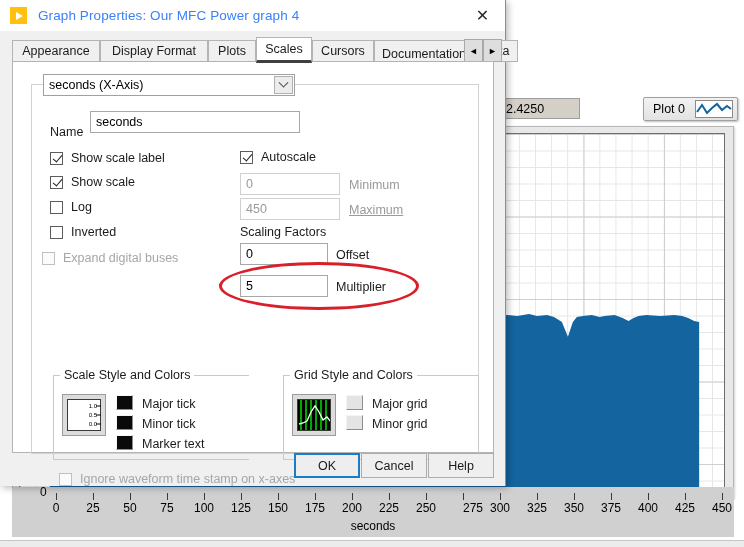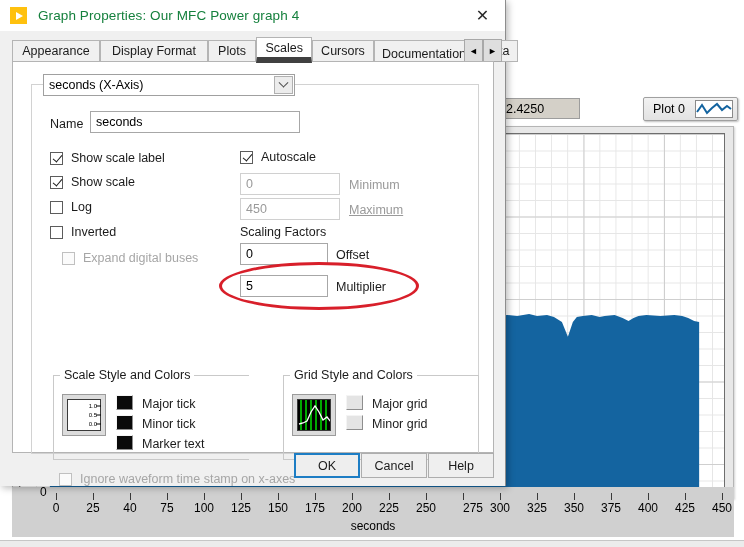--- a/index.html
+++ b/index.html
@@ -103,21 +103,21 @@
     width: 17px; height: 17px; background: #ffc10e;
     display: flex; align-items: center; justify-content: center;
     flex: 0 0 auto;
   }
   .dlg-icon .tri {
     width: 0; height: 0; border-left: 7px solid #ffffff;
     border-top: 4.5px solid transparent; border-bottom: 4.5px solid transparent;
     margin-left: 2px;
   }
   .dlg-title {
-    margin-left: 11px; font-size: 13.5px; color: #15803d; letter-spacing: 0.1px;
+    margin-left: 11px; font-size: 13.5px; color: #3b82f6; letter-spacing: 0.1px;
   }
   .dlg-close {
     position: absolute; right: 0; top: 0; width: 45px; height: 31px;
     display: flex; align-items: center; justify-content: center;
     font-size: 16px; color: #2a2a2a; cursor: default;
   }
 
   .dlg-body { position: relative; height: 455px; background: #f0f0f0; }
 
   
@@ -126,21 +126,21 @@
   }
   .tab {
     position: absolute; top: 3px; height: 22px;
     background: #f0f0f0; border: 1px solid #b4b4b4;
     font-size: 12.5px; color: #1b1b1b;
     display: flex; align-items: center; justify-content: center;
     padding: 0 8px; white-space: nowrap;
   }
   .tab.active {
     top: 0; height: 26px; background: #ffffff;
-    border-bottom: 6px solid #404040; z-index: 5; font-weight: normal; justify-content: flex-end;
+    border-bottom: 3px solid #404040; z-index: 5; font-weight: normal;
   }
   .tab-scroll {
     position: absolute; top: 2px; width: 19px; height: 23px;
     background: #dedede; border: 1px solid #a8a8a8;
     display: flex; align-items: center; justify-content: center;
     font-size: 9px; color: #000;
   }
 
   .tabpage {
     position: absolute; left: 12px; top: 30px; width: 482px; height: 392px;
@@ -278,21 +278,21 @@
     </div>
 
     <div class="x-axis">
       <span class="axis-zero">0</span>
       <div id="xticks">
           <div class="tick" style="left: 44px;"></div>
           <div class="ticklabel" style="left: 44px;">0</div>
           <div class="tick" style="left: 81px;"></div>
           <div class="ticklabel" style="left: 81px;">25</div>
           <div class="tick" style="left: 118px;"></div>
-          <div class="ticklabel" style="left: 118px;">40</div>
+          <div class="ticklabel" style="left: 118px;">50</div>
           <div class="tick" style="left: 155px;"></div>
           <div class="ticklabel" style="left: 155px;">75</div>
           <div class="tick" style="left: 192px;"></div>
           <div class="ticklabel" style="left: 192px;">100</div>
           <div class="tick" style="left: 229px;"></div>
           <div class="ticklabel" style="left: 229px;">125</div>
           <div class="tick" style="left: 266px;"></div>
           <div class="ticklabel" style="left: 266px;">150</div>
           <div class="tick" style="left: 303px;"></div>
           <div class="ticklabel" style="left: 303px;">175</div>
@@ -371,40 +371,40 @@
 
         <div class="combo">
           <span>seconds (X-Axis)</span>
           <span class="arrowbox">
             <span class="chev"></span>
           </span>
         </div>
 
         <div class="groupbox gb-axis">
 
-          <span class="fld-label" style="left:18px; top:32px;">Name</span>
+          <span class="fld-label" style="left:18px; top:40px;">Name</span>
           <div class="textbox" style="left:58px; top:26px; width:210px;">seconds</div>
 
           <div class="chk" style="left:18px; top:66px;">
             <span class="box checked"></span>
             <span class="txt">Show scale label</span>
           </div>
           <div class="chk" style="left:18px; top:90px;">
             <span class="box checked"></span>
             <span class="txt">Show scale</span>
           </div>
           <div class="chk" style="left:18px; top:115px;">
             <span class="box"></span>
             <span class="txt">Log</span>
           </div>
           <div class="chk" style="left:18px; top:140px;">
             <span class="box"></span>
             <span class="txt">Inverted</span>
           </div>
-          <div class="chk" style="left:30px; top:166px;">
+          <div class="chk" style="left:10px; top:166px;">
             <span class="box dis"></span>
             <span class="txt dim">Expand digital buses</span>
           </div>
 
           <div class="chk" style="left:208px; top:65px;">
             <span class="box checked"></span>
             <span class="txt">Autoscale</span>
           </div>
 
           <div class="textbox dim" style="left:208px; top:88px; width:100px;">0</div>

